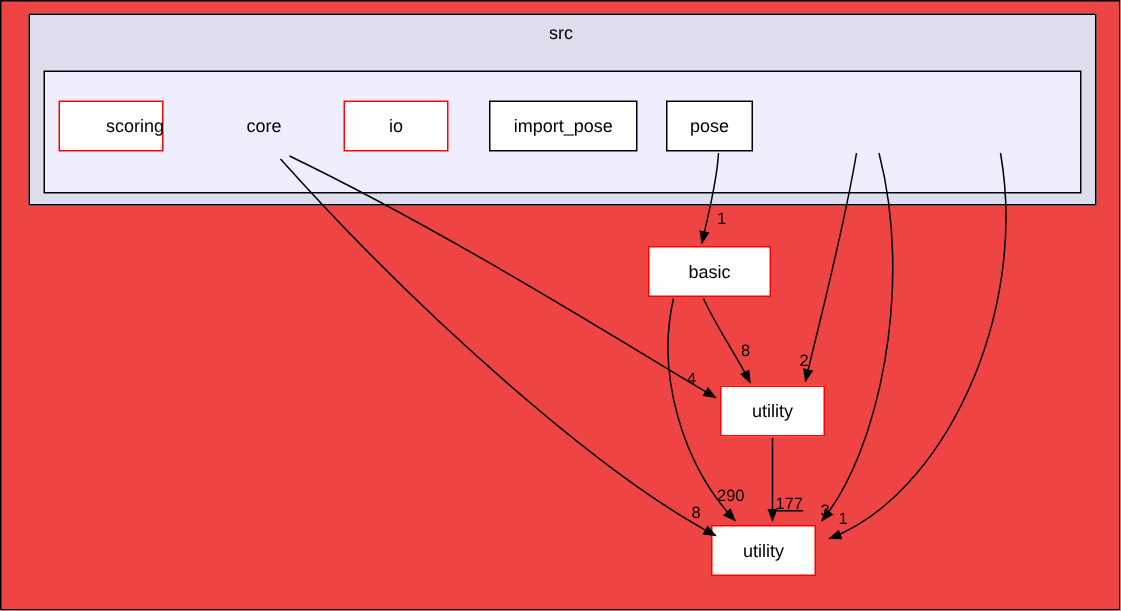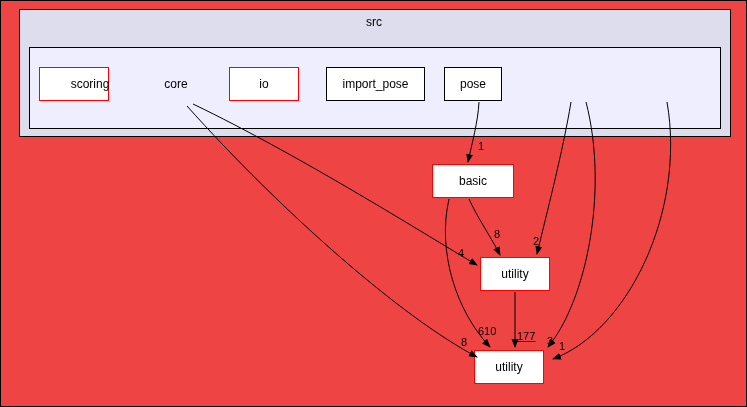--- a/index.html
+++ b/index.html
@@ -98,18 +98,18 @@
     <path d="M514,291 L514,346" fill="none" stroke="#000" marker-end="url(#arrow)"></path>
     <path d="M585,101 C608,190 585,300 547,346" fill="none" stroke="#000" marker-end="url(#arrow)"></path>
     <path d="M666,101 C685,210 627,330 552,358" fill="none" stroke="#000" marker-end="url(#arrow)"></path>
   </svg>
 
   <span class="edgelabel" style="left:477px;top:140px;">1</span>
   <span class="edgelabel" style="left:493px;top:228px;">8</span>
   <span class="edgelabel" style="left:532px;top:235px;">2</span>
   <span class="edgelabel" style="left:457px;top:247px;">4</span>
   <span class="edgelabel" style="left:460px;top:336px;">8</span>
-  <span class="edgelabel" style="left:477px;top:325px;">610</span>
+  <span class="edgelabel" style="left:477px;top:325px;">290</span>
   <span class="edgelabel" style="left:516px;top:330px;text-decoration:underline;">177</span>
   <span class="edgelabel" style="left:546px;top:335px;">3</span>
   <span class="edgelabel" style="left:558px;top:340px;">1</span>
 
 </div>
 
 </body></html>

